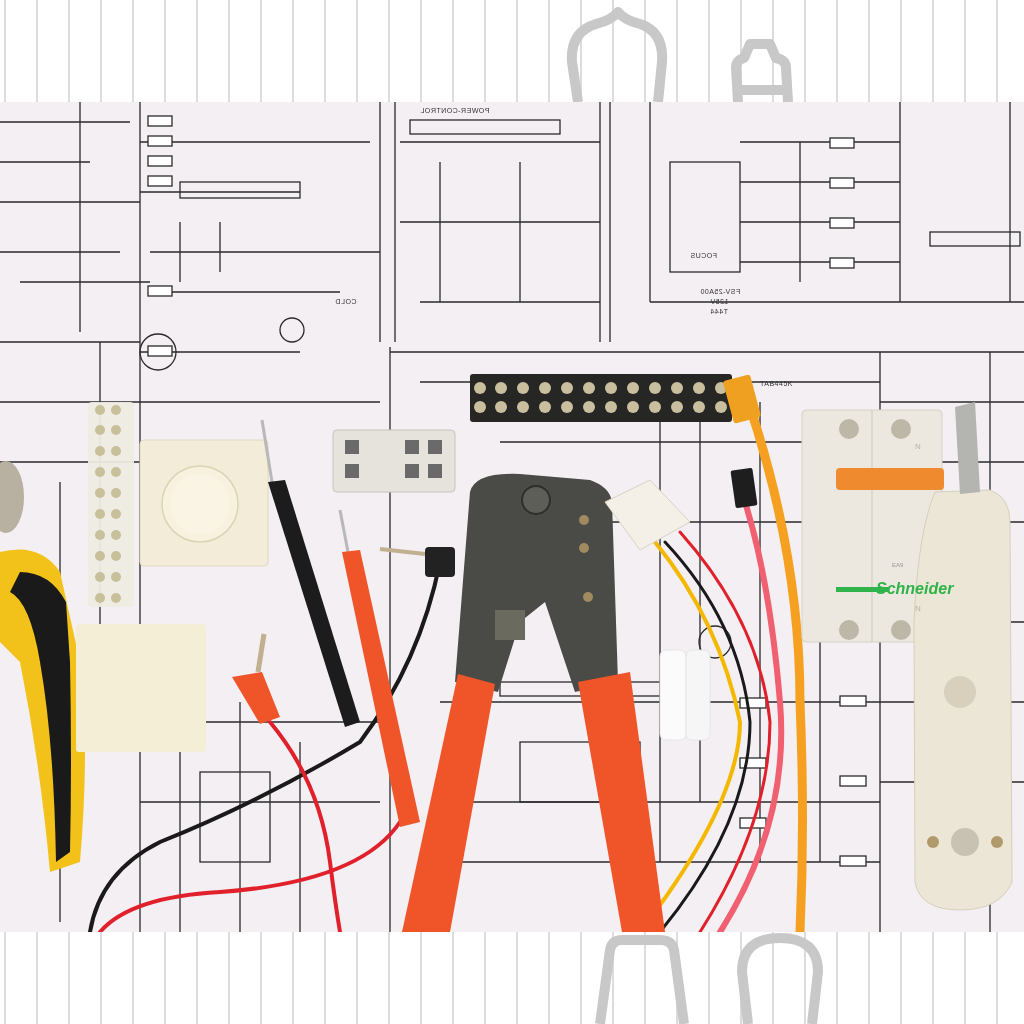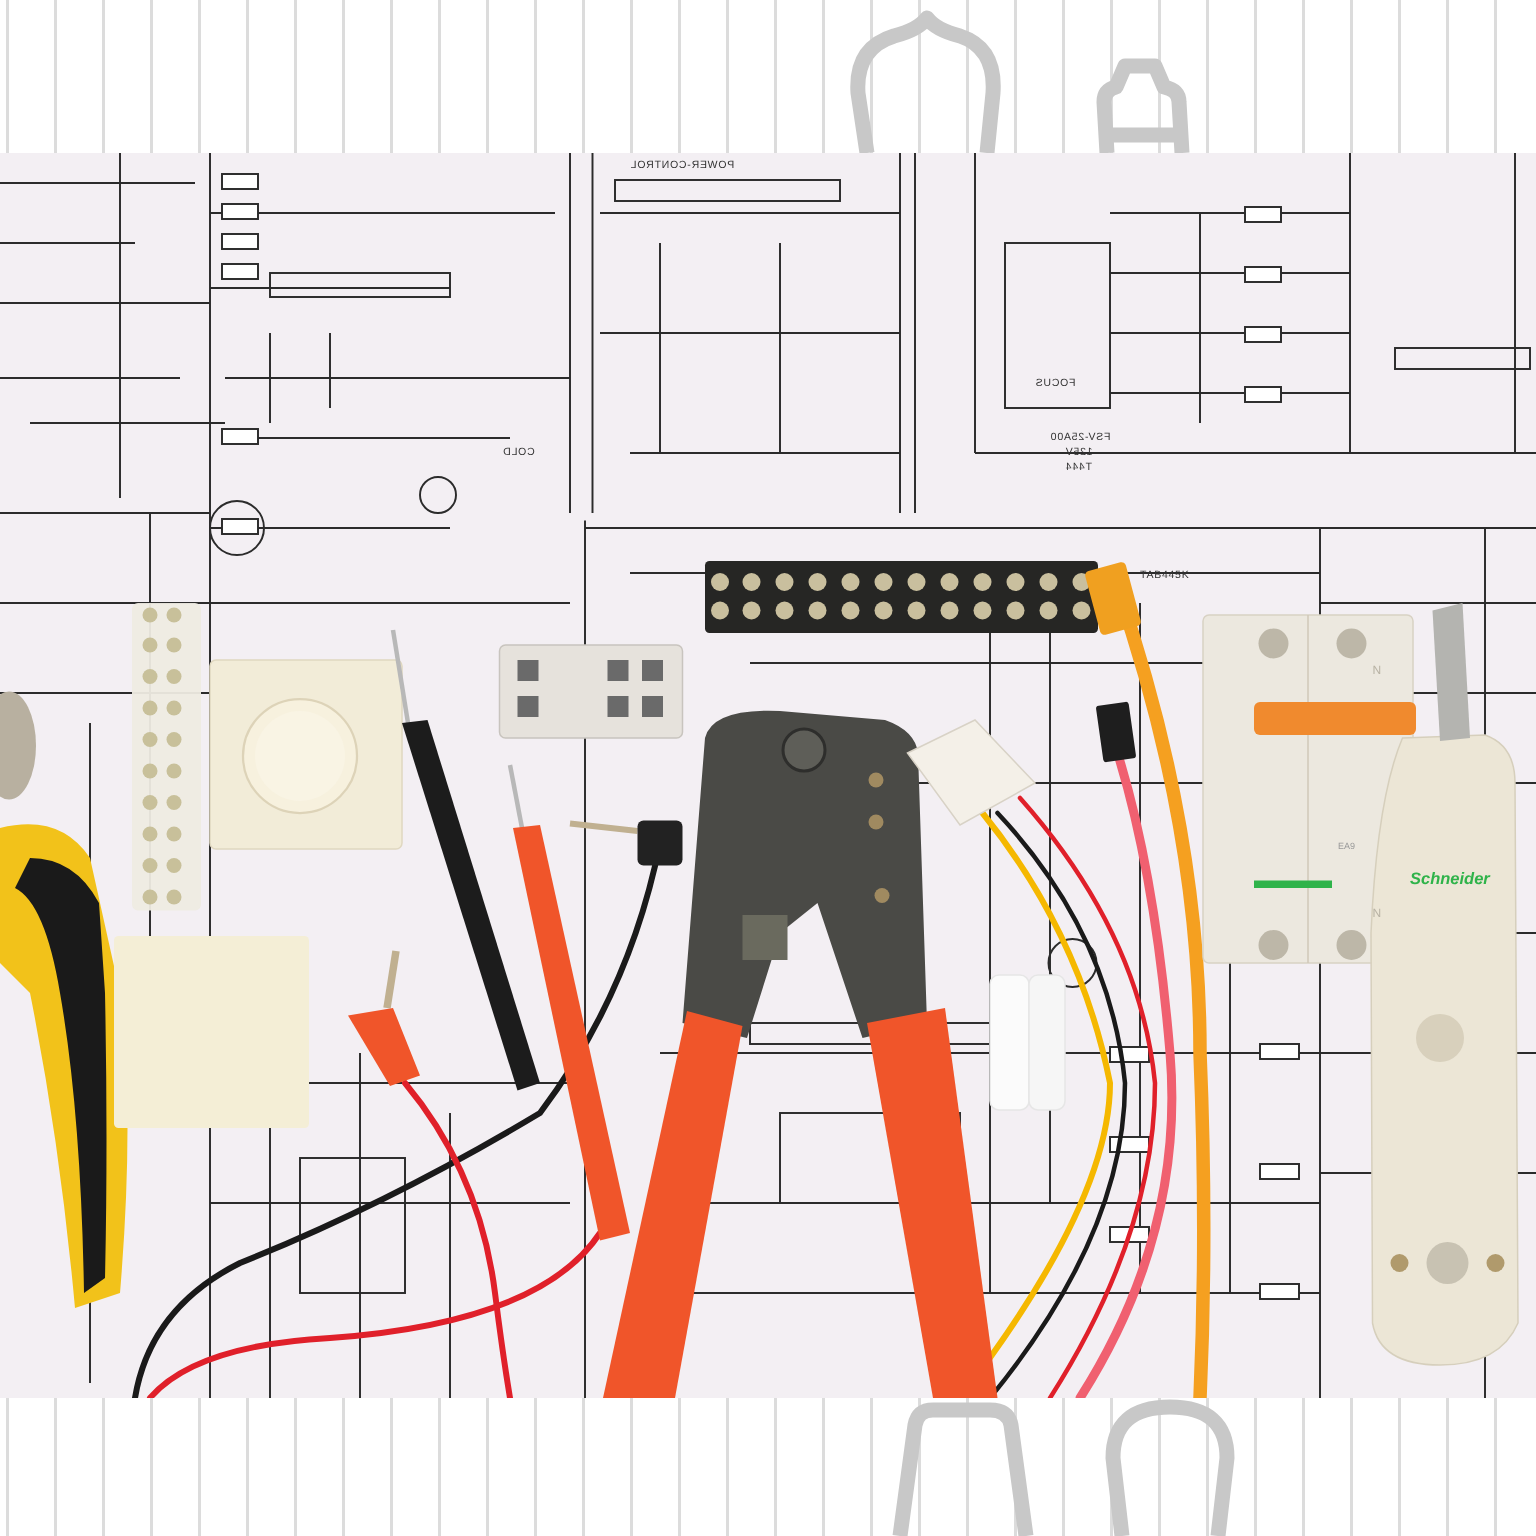--- a/index.html
+++ b/index.html
@@ -230,21 +230,21 @@
   </svg>
 
   <span class="caption" style="left:335px;top:196px;">COLD</span>
   <span class="caption" style="left:690px;top:150px;">FOCUS</span>
   <span class="caption" style="left:710px;top:206px;">T444</span>
   <span class="caption" style="left:710px;top:196px;">125V</span>
   <span class="caption" style="left:700px;top:186px;">FSV-25A00</span>
   <span class="caption" style="left:760px;top:278px;transform:none;">TAB445K</span>
   <span class="caption" style="left:420px;top:5px;">POWER-CONTROL</span>
 
-  <span style="position:absolute;left:940px;top:478px;font-size:11px;font-style:italic;font-weight:bold;color:#2fb34a;text-align:center;">Schneider</span>
+  <span style="position:absolute;left:876px;top:478px;font-size:16px;font-style:italic;font-weight:bold;color:#2fb34a;text-align:center;">Schneider</span>
   <span style="position:absolute;left:892px;top:460px;font-size:6px;color:#999;">EA9</span>
   <span style="position:absolute;left:915px;top:340px;font-size:8px;color:#b8b2a4;">N</span>
   <span style="position:absolute;left:915px;top:502px;font-size:8px;color:#b8b2a4;">N</span>
 </div>
 
 <div class="band bottom">
   <svg width="1024" height="92">
     <path d="M600 92 L610 18 Q612 8 622 8 L660 8 Q672 8 674 18 L684 92" fill="none" stroke="#c8c8c8" stroke-width="10" stroke-linejoin="round"></path>
     <path d="M748 92 L742 40 Q742 6 780 6 Q818 6 818 40 L812 92" fill="none" stroke="#c8c8c8" stroke-width="10" stroke-linejoin="round"></path>
   </svg>

